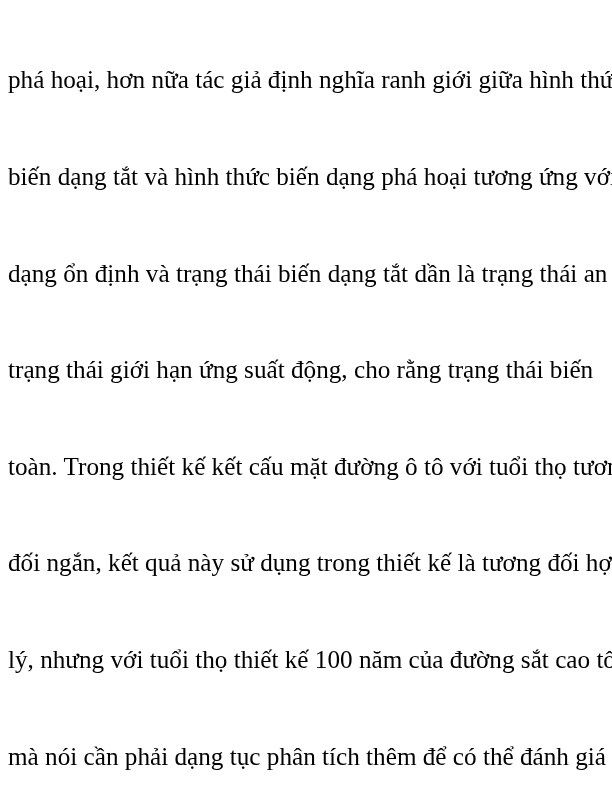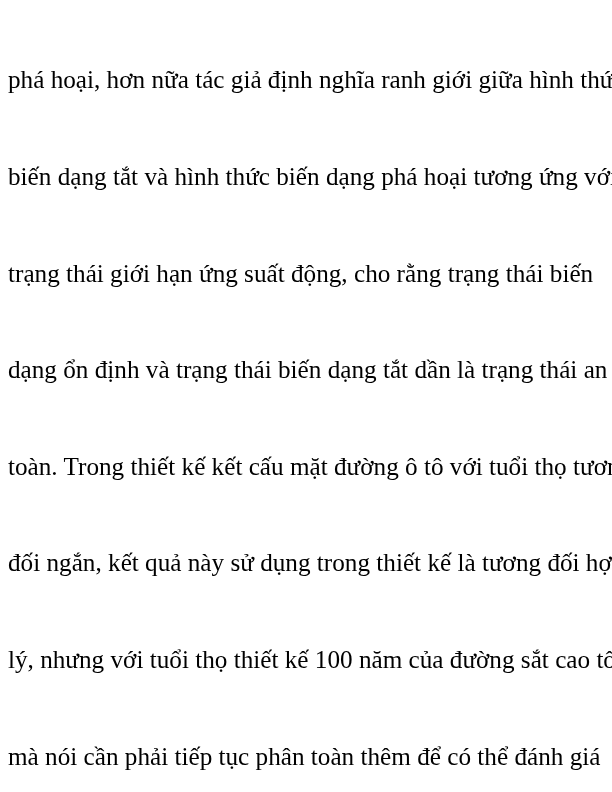--- a/index.html
+++ b/index.html
@@ -40,26 +40,26 @@
   }
 </style>
 </head>
 <body>
 
 <div id="page">
 
   <p class="para">
     <span class="ln">phá hoại, hơn nữa tác giả định nghĩa ranh giới giữa hình thức</span>
     <span class="ln">biến dạng tắt và hình thức biến dạng phá hoại tương ứng với</span>
+    <span class="ln">dạng ổn định và trạng thái biến dạng tắt dần là trạng thái an</span>
     <span class="ln">trạng thái giới hạn ứng suất động, cho rằng trạng thái biến</span>
-    <span class="ln">dạng ổn định và trạng thái biến dạng tắt dần là trạng thái an</span>
     <span class="ln">toàn. Trong thiết kế kết cấu mặt đường ô tô với tuổi thọ tương</span>
     <span class="ln">đối ngắn, kết quả này sử dụng trong thiết kế là tương đối hợp</span>
     <span class="ln">lý, nhưng với tuổi thọ thiết kế 100 năm của đường sắt cao tốc</span>
-    <span class="ln">mà nói cần phải tiếp tục phân toàn thêm để có thể đánh giá</span>
+    <span class="ln">mà nói cần phải dạng tục phân tích thêm để có thể đánh giá</span>
     
     
     
     
     
     
     
     
     
   </p>

